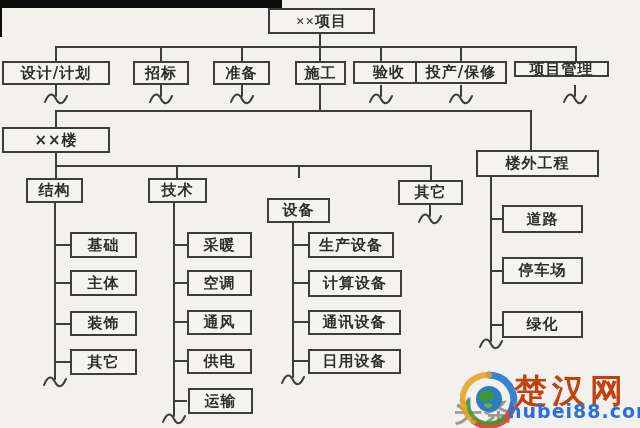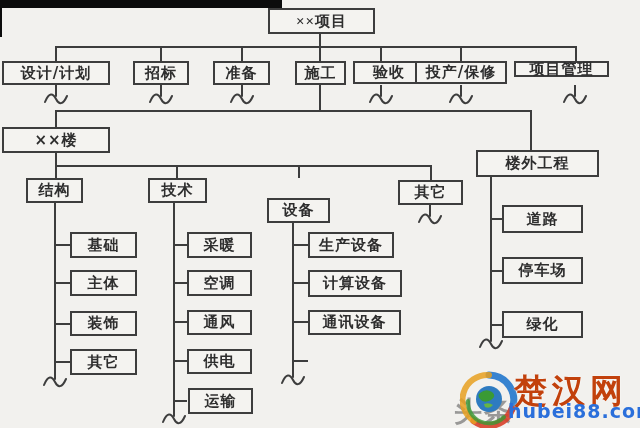--- a/index.html
+++ b/index.html
@@ -179,20 +179,21 @@
 
   <div class="node" style="left:187px;top:232px;width:65px;height:26px;">采暖</div>
   <div class="node" style="left:187px;top:270px;width:65px;height:26px;">空调</div>
   <div class="node" style="left:187px;top:310px;width:65px;height:25px;text-align:center;">通风</div>
   <div class="node" style="left:187px;top:349px;width:65px;height:25px;">供电</div>
   <div class="node" style="left:188px;top:388px;width:65px;height:26px;">运输</div>
 
   <div class="node" style="left:308px;top:232px;width:86px;height:26px;">生产设备</div>
   <div class="node" style="left:308px;top:270px;width:94px;height:27px;">计算设备</div>
   <div class="node" style="left:308px;top:310px;width:93px;height:25px;">通讯设备</div>
+  <div class="node" style="left:308px;top:349px;width:93px;height:25px;">日用设备</div>
 
   <div class="node" style="left:502px;top:205px;width:81px;height:28px;">道路</div>
   <div class="node" style="left:502px;top:257px;width:81px;height:27px;">停车场</div>
   <div class="node" style="left:502px;top:311px;width:81px;height:27px;">绿化</div>
 
   <div class="wm wm-faint" style="left:436px;top:393px;">头条</div>
 
   <svg class="wm" style="left:460px;top:371px;" width="58" height="57" viewBox="0 0 58 57">
     <g fill="none" stroke-linecap="round">
       <path d="M29 4 A25 25 0 0 1 52 38" stroke="#2277cc" stroke-width="7" opacity="0.9"></path>

